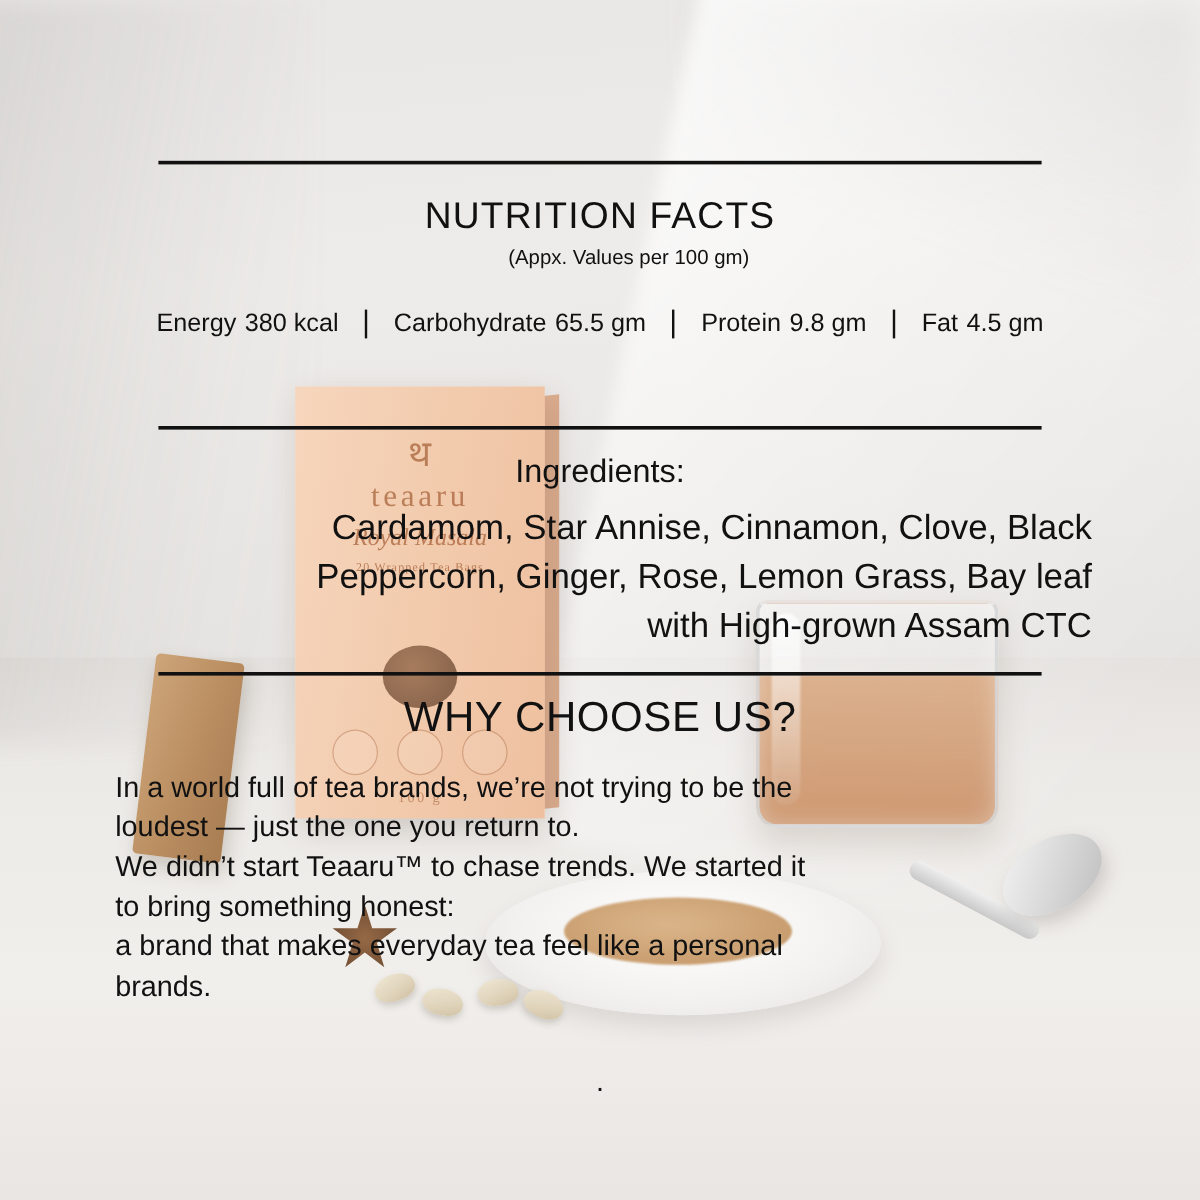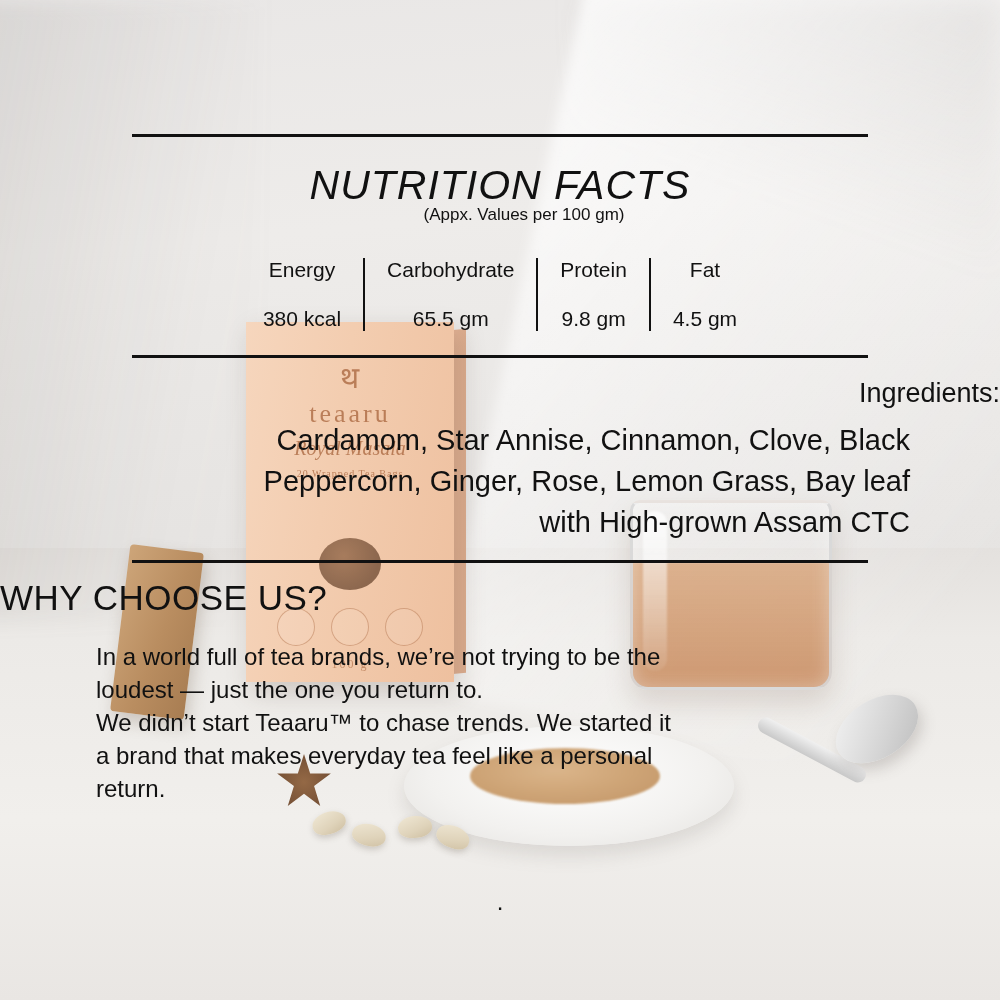--- a/index.html
+++ b/index.html
@@ -190,66 +190,65 @@
     height: 0;
     border-top: 3px solid #111;
   }
   .rule-top { top: 134px; }
   .rule-mid { top: 355px; }
   .rule-bot { top: 560px; }
 
   .nf-title {
     position: absolute; left: 0; right: 0; top: 162px;
     text-align: center;
-    font-size: 41px;
+    font-size: 31px;
     letter-spacing: 1px;
     color: #111;
-    font-style: italic;
   }
   .nf-sub {
     position: absolute; left: 0; right: 0; top: 205px;
     text-align: center;
     font-size: 17px;
     color: #111;
     margin-left: 48px;
   }
 
   .nf-table {
     position: absolute; left: 0; right: 0; top: 258px;
     display: flex;
     justify-content: center;
     align-items: stretch;
   }
   .nf-cell {
     padding: 0 22px;
     text-align: center;
     color: #111;
     display: flex;
-    flex-direction: column;
-    gap: 25px;
+    flex-direction: row;
+    gap: 7px;
   }
   .nf-cell + .nf-cell { border-left: 2px solid #111; }
   .nf-label { font-size: 21px; }
   .nf-value { font-size: 21px; }
 
   .ing-title {
     position: absolute; left: 0; right: 0; top: 378px;
-    text-align: right; font-size: 27px; color: #111;
+    text-align: center; font-size: 27px; color: #111;
   }
   .ing-body {
     position: absolute; left: 90px; right: 90px; top: 420px;
     text-align: right;
     font-size: 29px;
     line-height: 1.42;
     color: #111;
   }
 
   .why-title {
     position: absolute; left: 0; right: 0; top: 578px;
-    text-align: left;
+    text-align: center;
     font-size: 35px;
     letter-spacing: 0.5px;
     color: #111;
   }
   .why-body {
     position: absolute; left: 96px; right: 96px; top: 640px;
     text-align: left;
     font-size: 24px;
     line-height: 1.38;
     color: #111;
@@ -339,19 +338,20 @@
       <div>with High-grown Assam CTC</div>
     </div>
 
     <div class="rule rule-bot"></div>
 
     <div class="why-title">WHY CHOOSE US?</div>
     <div class="why-body">
       <div>In a world full of tea brands, we’re not trying to be the</div>
       <div>loudest — just the one you return to.</div>
       <div>We didn’t start Teaaru™ to chase trends. We started it</div>
+      <div>to bring something honest:</div>
       <div>a brand that makes everyday tea feel like a personal</div>
-      <div>return.</div>
+      <div>brands.</div>
     </div>
     <div class="why-dot">.</div>
 
   </div>
 </div>
 
 </body></html>

